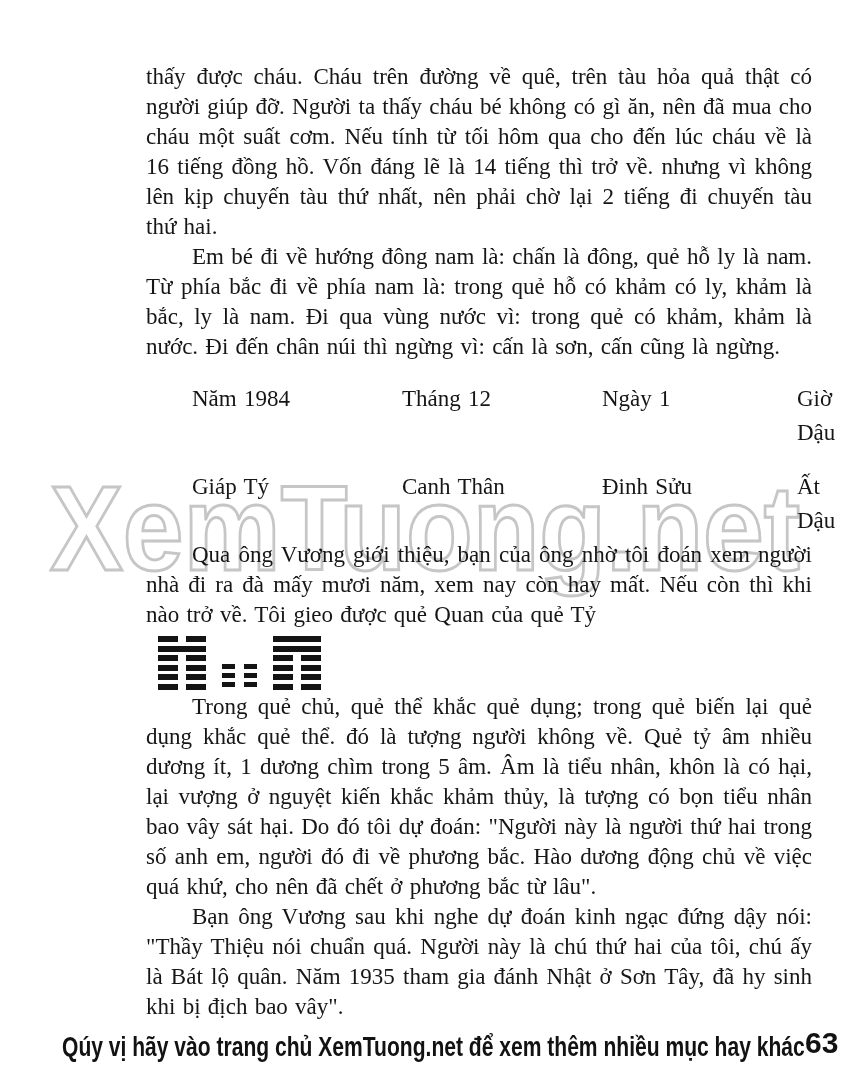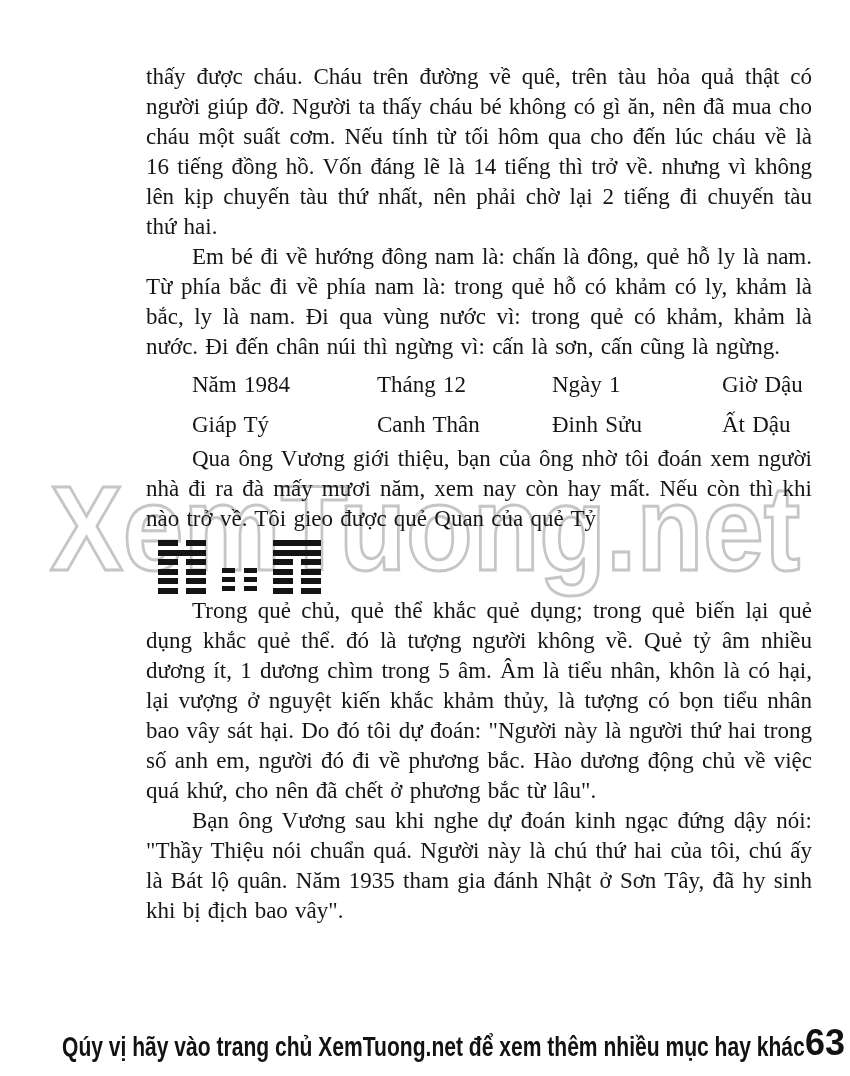--- a/index.html
+++ b/index.html
@@ -40,21 +40,22 @@
   }
   .para{margin:0;}
   .para.indent{text-indent:46px;}
   .vi-du{font-weight:bold;font-style:italic;}
   
   .date-table{
     display:grid;
     grid-template-columns:185px 175px 170px 1fr;
     padding-left:46px;
     line-height:34px;
-    margin:6px 0 2px 0;
+    margin:20px 0 2px 0;
+    gap:25px;
   }
   .date-table .cell{text-align:left;}
   
   .hex-figure{
     display:flex;
     align-items:flex-end;
     gap:16px;
     margin:4px 0 2px 12px;
     height:56px;
   }
@@ -82,21 +83,21 @@
     display:inline-block;
     font-size:27px;
     font-weight:bold;
     line-height:34px;
     white-space:nowrap;
     transform:scaleX(0.78);
     transform-origin:left top;
   }
   .page-number{
     display:inline-block;
-    font-size:36px;
+    font-size:30px;
     font-weight:bold;
     line-height:30px;
     margin-left:-150px; 
     position:relative;
     top:-4px;
   }
 </style>
 </head>
 <body>
 

